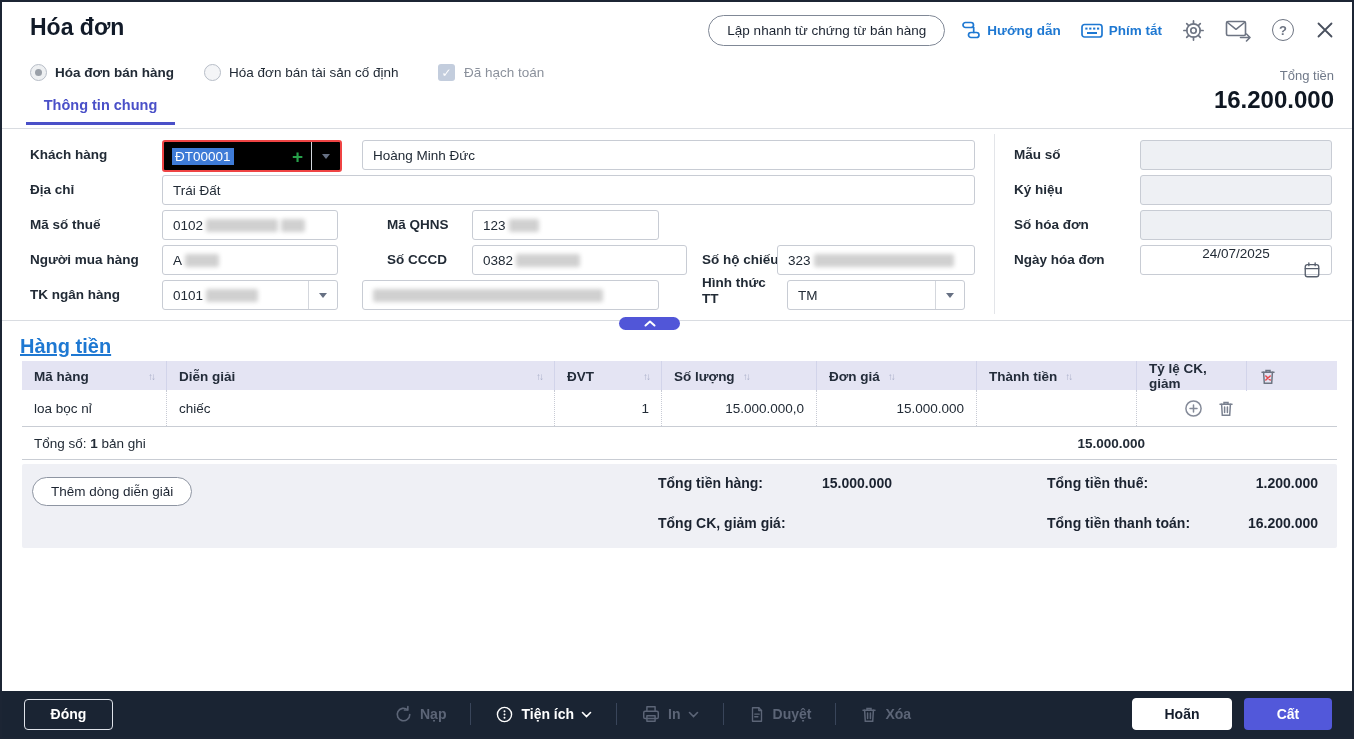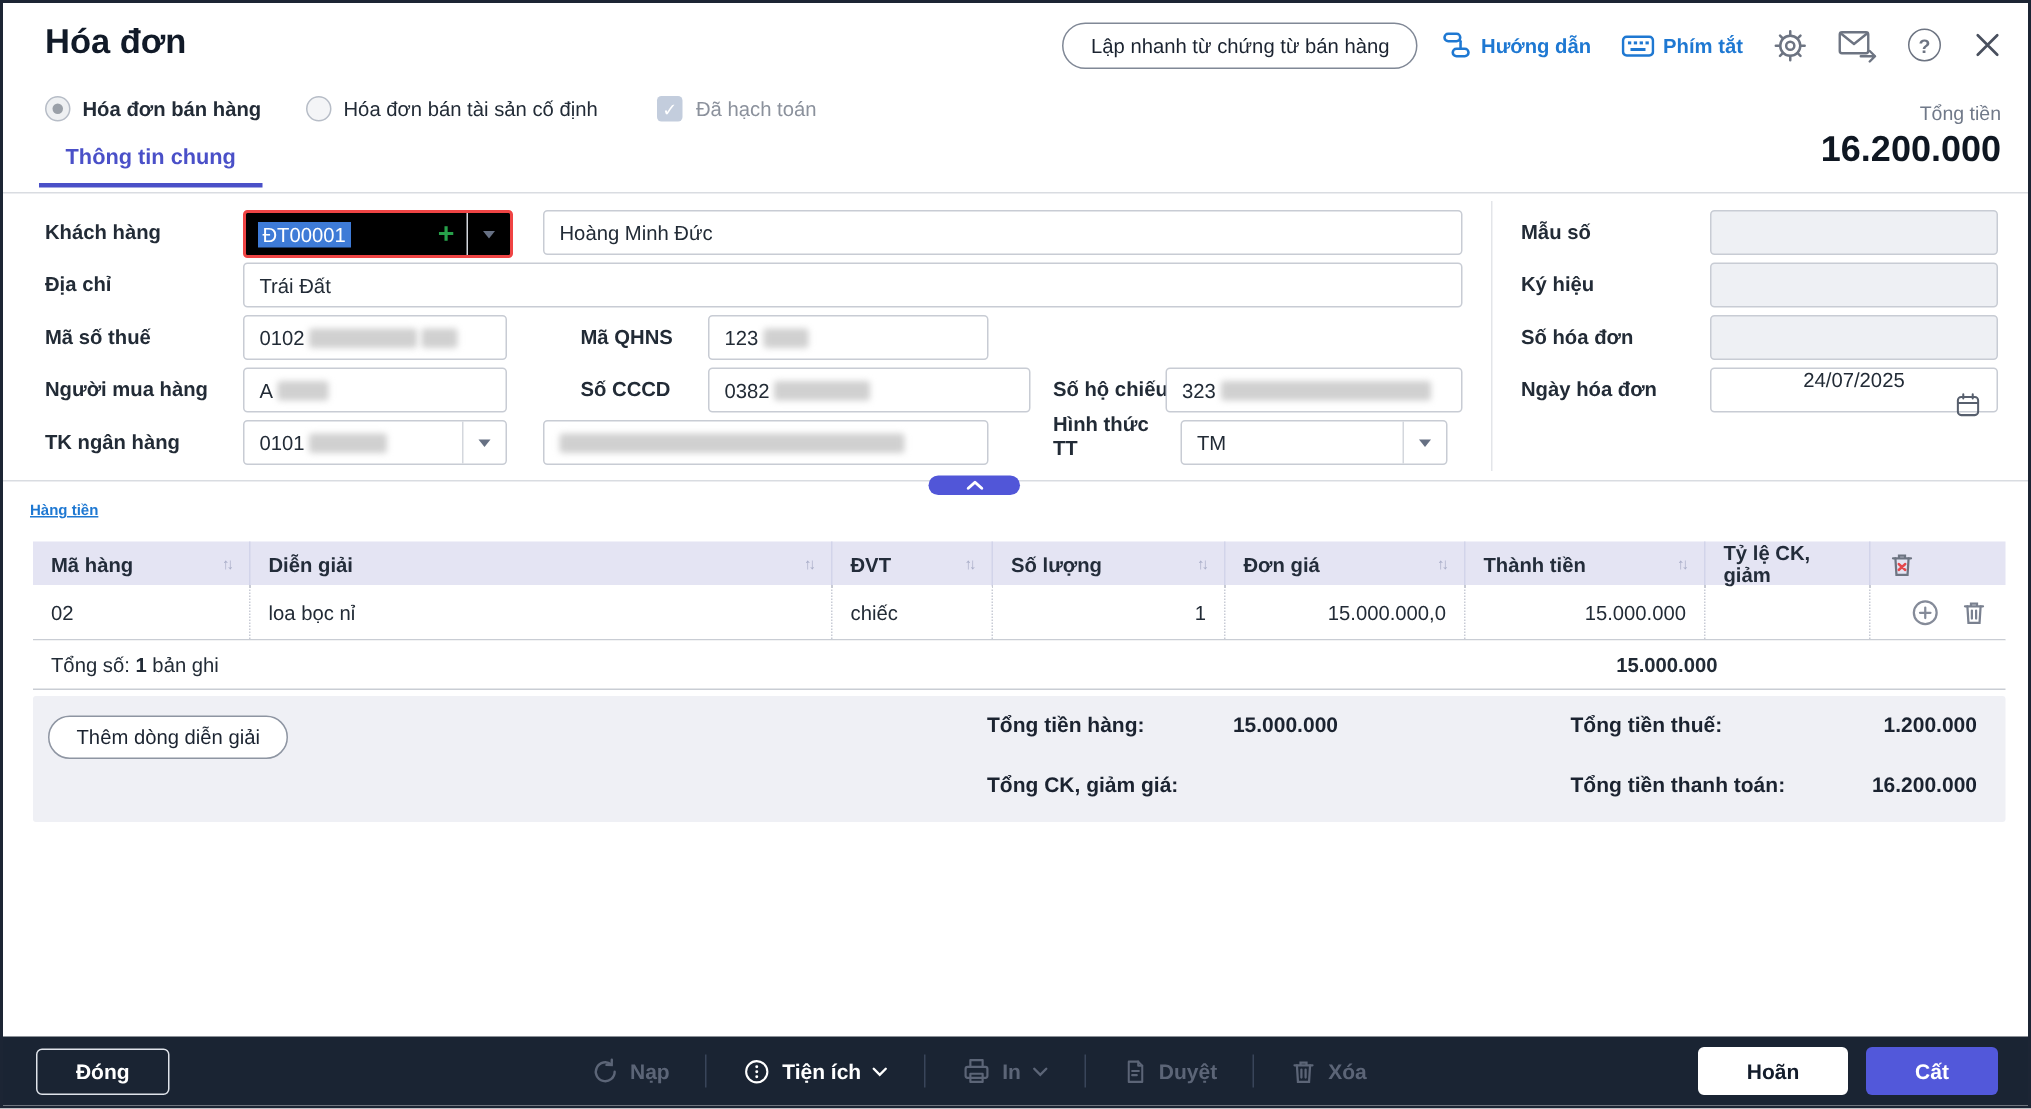--- a/index.html
+++ b/index.html
@@ -52,28 +52,28 @@
   .plus-green{ margin-left:auto; color:#27a04a; font-size:19px; font-weight:bold; line-height:1; cursor:pointer;}
   .vdiv-form{ position:absolute; left:992px; top:4px; height:180px; width:1px; background:#e3e5e9;}
   .two-line{ line-height:1.2; }
 
   
   .collapse-line{ position:absolute; left:0; right:0; top:318px; height:1px; background:#d9dce1;}
   .collapse-pill{ position:absolute; left:617px; top:315px; width:61px; height:13px; background:#5156d8;
                   border-radius:7px; display:flex; align-items:center; justify-content:center; cursor:pointer;}
 
   
-  .section-link{ position:absolute; left:18px; top:333px; font-size:10px; font-weight:bold;
+  .section-link{ position:absolute; left:18px; top:333px; font-size:20px; font-weight:bold;
                  color:#1e78d2; text-decoration:underline; cursor:pointer;}
   .dtable{ position:absolute; left:20px; top:359px; width:1315px; font-size:13.5px;}
   .trow{ display:grid; grid-template-columns:145px 388px 107px 155px 160px 160px 110px 90px; align-items:center;}
   .thead{ background:#e4e4f3; height:29px; font-weight:bold; color:#232c3a;}
   .thead .cell{ height:100%; display:flex; align-items:center; padding:0 12px; border-right:1px solid #d2d4ea;}
   .thead .cell:last-child{ border-right:none; }
-  .thead .cell.r{ justify-content:space-between; }
+  .thead .cell.r{ justify-content:flex-start; }
   .sort{ font-size:10px; letter-spacing:-2px; color:#a9aec8; margin-left:8px; cursor:pointer;}
   .tbody{ height:37px; border-bottom:1px solid #c9cdd4; background:#fff;}
   .tbody .cell{ height:100%; display:flex; align-items:center; padding:0 12px; border-right:1px dotted #c8cbd5;}
   .tbody .cell:last-child{ border-right:none;}
   .tbody .cell.r{ justify-content:flex-end;}
   .row-icons{ display:flex; gap:14px; justify-content:flex-end; width:100%;}
   .tfoot{ height:33px; border-bottom:1px solid #c9cdd4; background:#fff;}
   .tfoot .cell{ height:100%; display:flex; align-items:center; padding:0 12px;}
   .tfoot .cell.r{ justify-content:flex-end; font-weight:bold;}
 
@@ -305,21 +305,20 @@
           <svg width="18" height="19" viewBox="0 0 18 19" fill="none" stroke="#6d7482" stroke-width="1.5" stroke-linecap="round">
             <path d="M3 5.2 H15 M7 5.2 V3.4 H11 V5.2"></path>
             <path d="M4.6 5.2 L5.3 16.2 H12.7 L13.4 5.2"></path>
             <path d="M6.8 9 L11.2 13 M11.2 9 L6.8 13" stroke="#e5484d" stroke-width="1.6"></path>
           </svg>
         </span>
       </div>
     </div>
 
     <div class="trow tbody">
-      <div class="cell">02</div>
       <div class="cell">loa bọc nỉ</div>
       <div class="cell">chiếc</div>
       <div class="cell r">1</div>
       <div class="cell r">15.000.000,0</div>
       <div class="cell r">15.000.000</div>
       <div class="cell r"></div>
       <div class="cell">
         <div class="row-icons">
           <span class="icon-btn">
             <svg width="19" height="19" viewBox="0 0 19 19" fill="none" stroke="#858b99" stroke-width="1.5" stroke-linecap="round">

